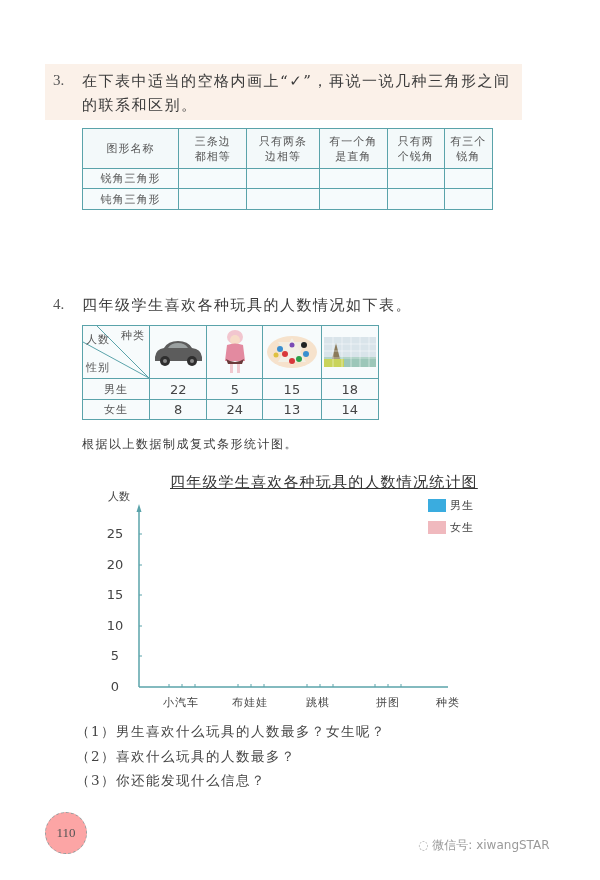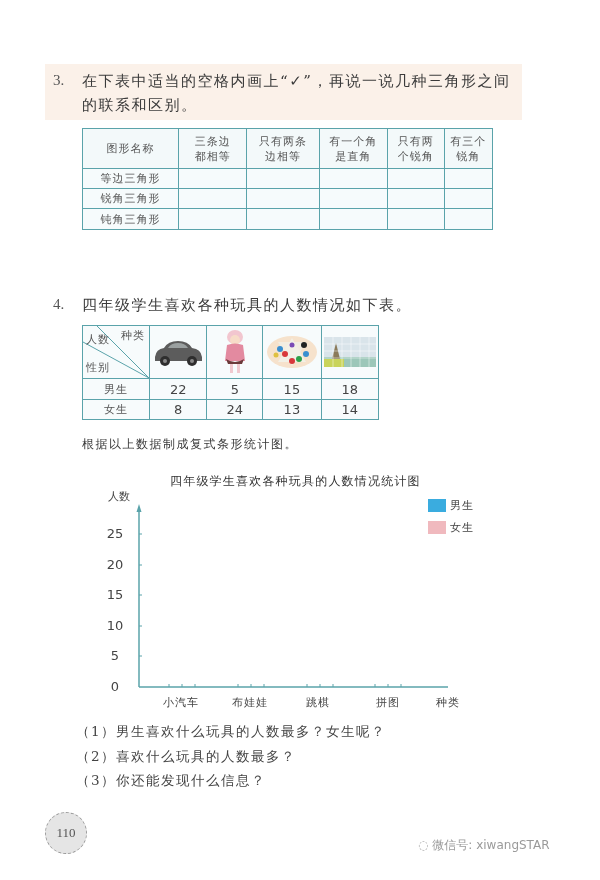--- a/index.html
+++ b/index.html
@@ -12,57 +12,49 @@
   table { border-collapse:collapse; position:absolute; }
   td { border:1px solid #5aa3aa; padding:0; text-align:center; vertical-align:middle;
        font-size:11px; color:#555; letter-spacing:1px; line-height:15px; }
   .tri td { background:#f6fbfc; }
   .tri tr.hdr td { background:#f3f9fa; }
   .toy td { background:#f7fbfc; }
   .toy .num { font-family:"DejaVu Sans", sans-serif; font-size:13px; color:#444; letter-spacing:0; }
   .diag { position:relative; }
   .diag span { position:absolute; font-size:11px; }
   .pic { display:flex; align-items:center; justify-content:center; }
-  .chart-title { font-size:12px; letter-spacing:1.2px; color:#333; }
+  .chart-title { font-size:15px; letter-spacing:1.2px; color:#333;text-decoration:underline; }
   .axis-lbl { font-size:11px; color:#444; }
   .tick-lbl { font-family:"DejaVu Sans", sans-serif; font-size:13px; color:#444; text-align:center; width:30px; }
   .cat-lbl { font-size:11px; color:#444; letter-spacing:1px; }
   .legend-box { width:18px; height:13px; }
   .legend-lbl { font-size:11px; color:#444; letter-spacing:1px; }
   .sub-q { font-size:13.5px; color:#444; letter-spacing:1.5px; white-space:nowrap; }
   .page-num { left:45px; top:812px; width:40px; height:40px; border-radius:50%;
-              border:1px dashed #9a9a9a; background:#e5e5e5; display:flex; align-items:center; justify-content:center;
+              border:1px dashed #9a9a9a; background:#fca5a5; display:flex; align-items:center; justify-content:center;
               font-family:"Liberation Serif", serif; font-size:13px; color:#555; }
   .wm { left:418px; top:837px; font-family:"DejaVu Sans", sans-serif; font-size:12px; color:#9a9a9a; white-space:nowrap; }
 </style>
 </head>
 <body>
 
 <div class="abs q3-band"></div>
 <div class="abs qnum" style="left:53px;top:72px;">3.</div>
 <div class="abs q-text" style="left:82px;top:72px;">在下表中适当的空格内画上“✓”，再说一说几种三角形之间</div>
 <div class="abs q-text" style="left:82px;top:96px;">的联系和区别。</div>
 
 <table class="tri" style="left:82px;top:128px;width:411px;">
   <tbody>
       <tr class="hdr" style="height:40px;">
     <td style="width:97px;"><span>图形名称</span></td>
     <td style="width:68px;"><span>三条边</span><br><span>都相等</span></td>
     <td style="width:73px;"><span>只有两条</span><br><span>边相等</span></td>
     <td style="width:68px;"><span>有一个角</span><br><span>是直角</span></td>
     <td style="width:57px;"><span>只有两</span><br><span>个锐角</span></td>
     <td style="width:48px;"><span>有三个</span><br><span>锐角</span></td>
-  </tr>
-  <tr style="height:20px;">
-    <td>等边三角形</td>
-    <td></td>
-        <td></td>
-        <td></td>
-        <td></td>
-        <td></td>
   </tr>
   <tr style="height:20px;">
     <td>锐角三角形</td>
     <td></td>
         <td></td>
         <td></td>
         <td></td>
         <td></td>
   </tr>
   <tr style="height:21px;">

